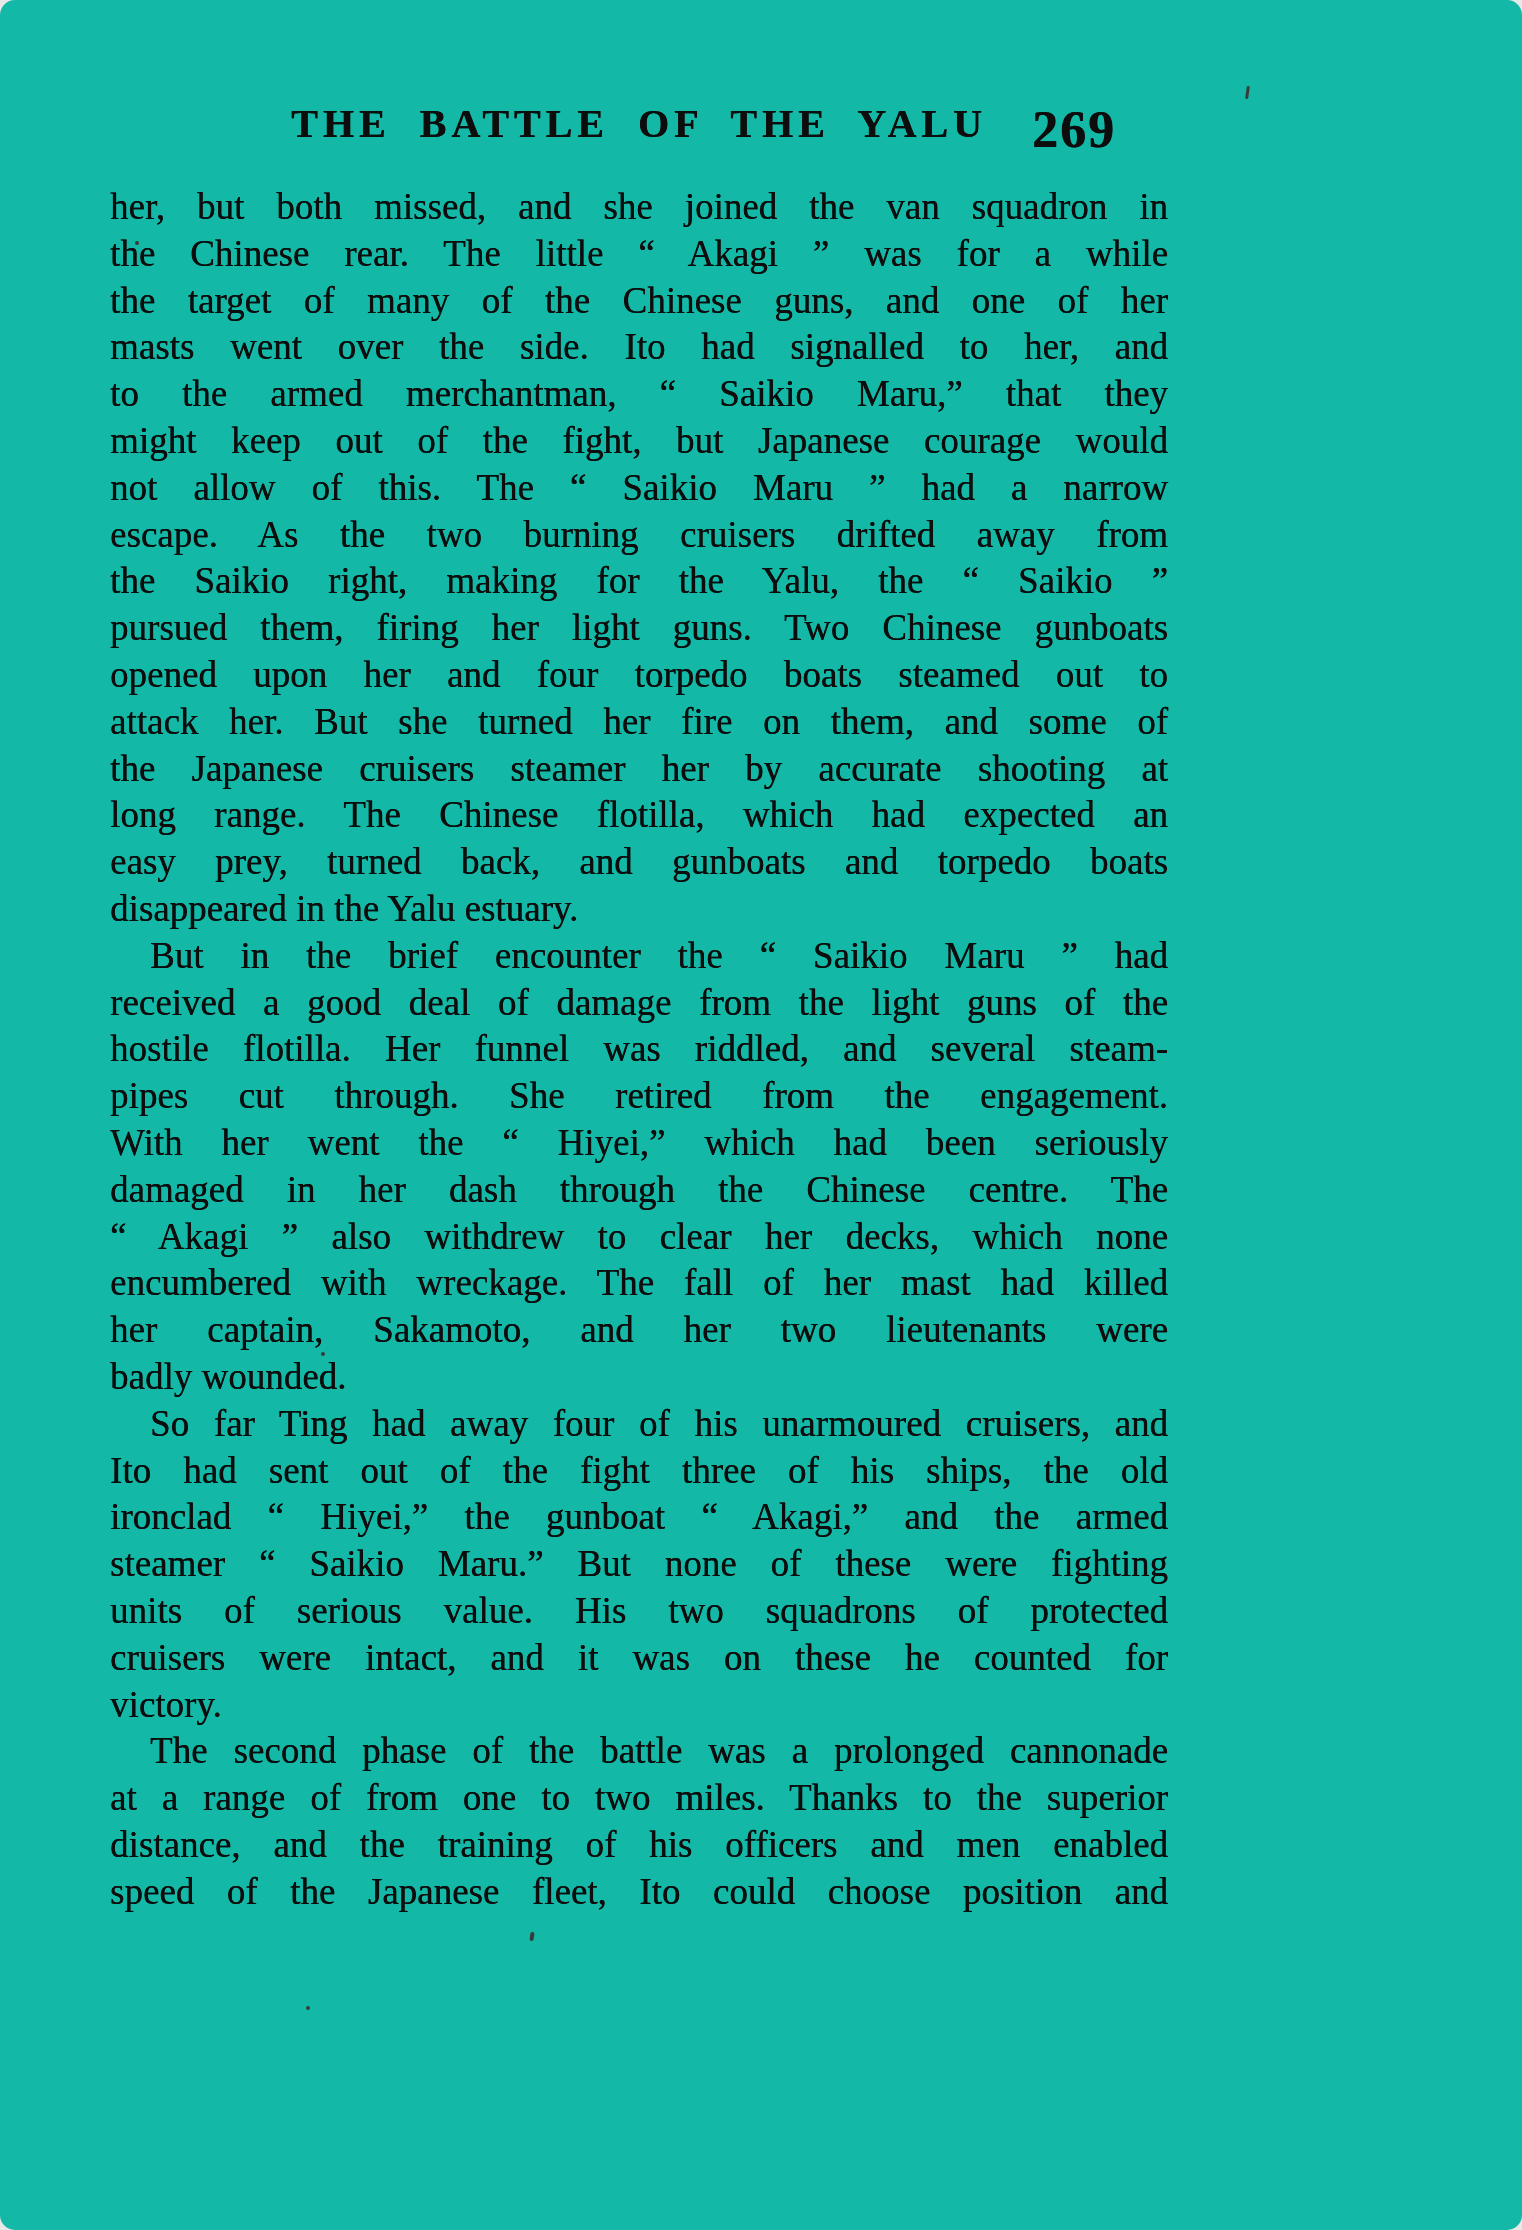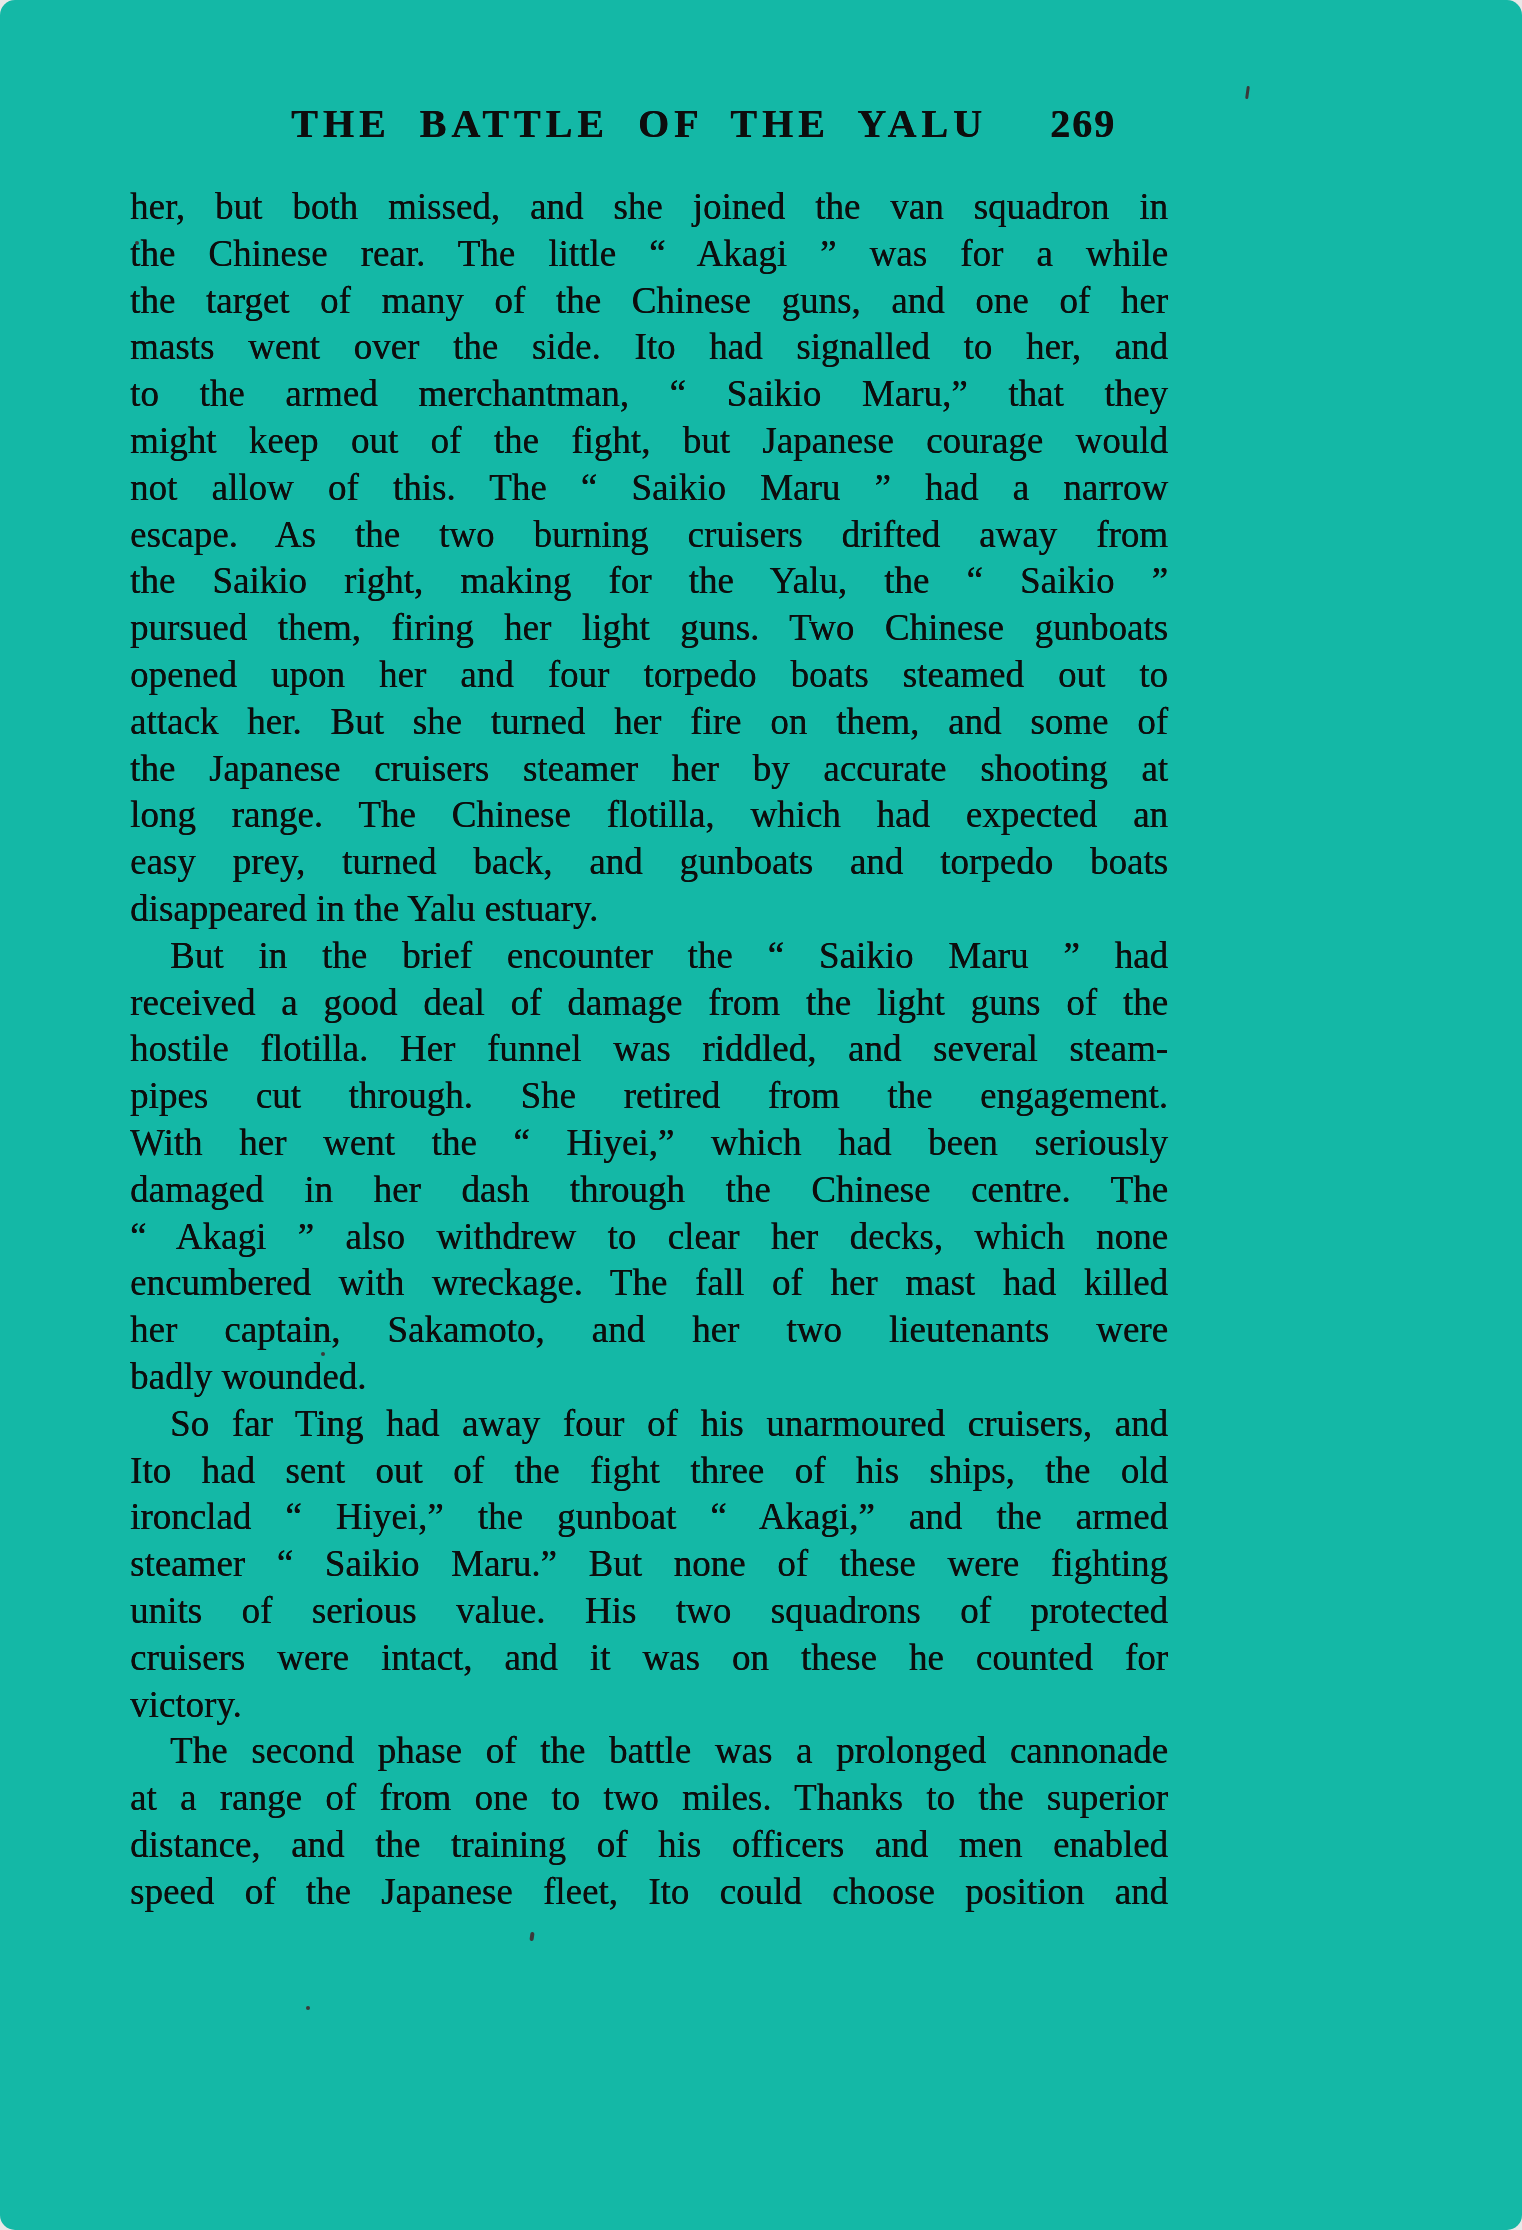--- a/index.html
+++ b/index.html
@@ -37,36 +37,35 @@
     font-weight: bold;
     letter-spacing: 5px;
     word-spacing: 14px;
     text-shadow: 0.4px 0 0 currentColor;
     white-space: nowrap;
   }
   .page-number {
     position: absolute;
     right: 52px;
     top: 0;
-    font-size: 40px;
+    font-size: 52px;
     font-weight: bold;
     letter-spacing: 2px;
     text-shadow: 0.4px 0 0 currentColor;
   }
   .para {
     margin: 0;
   }
   .line {
     font-size: 37px;
     line-height: 46.8px;
     text-align: justify;
     text-align-last: justify;
     white-space: normal;
     text-shadow: 0.35px 0 0 currentColor;
-    margin-left: 20px;
   }
   .line.last {
     text-align: right;
     text-align-last: left;
   }
   .line.indent {
     text-indent: 40px;
   }
   .speck {
     position: absolute;

